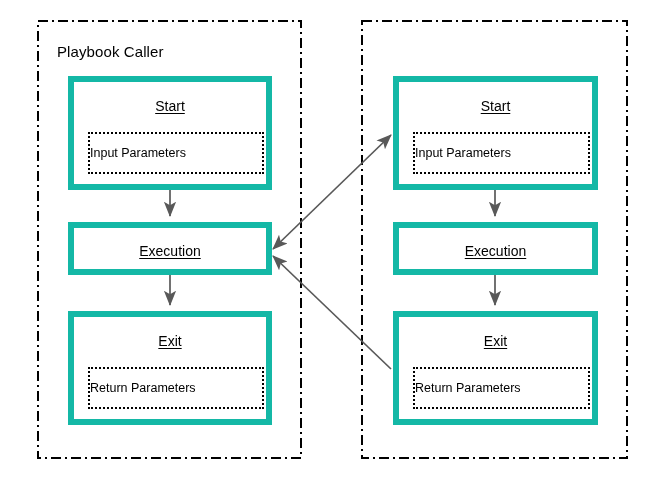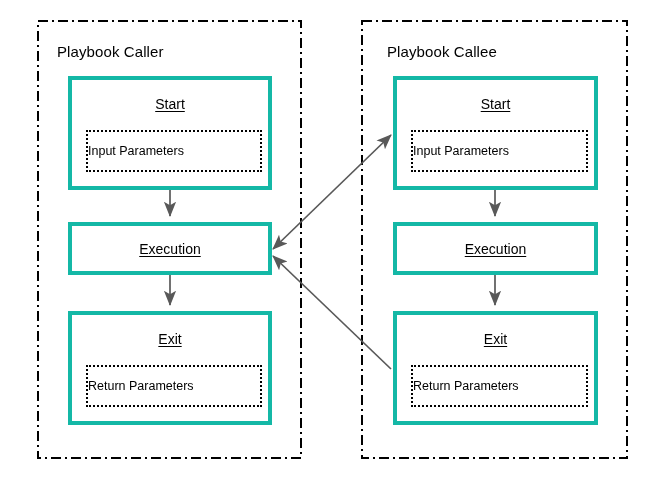--- a/index.html
+++ b/index.html
@@ -15,21 +15,21 @@
     position:absolute;
     font-size:15px;
     color:#000;
     white-space:nowrap;
     letter-spacing:0.1px;
   }
 
   
   .node{
     position:absolute;
-    border:4px solid #14b8a6;
+    border:6px solid #14b8a6;
     background:#ffffff;
     box-sizing:border-box;
   }
   .node-title{
     position:absolute;
     left:0;right:0;
     text-align:center;
     font-size:14px;
     color:#000;
     text-decoration:underline;
@@ -58,21 +58,20 @@
 
 <div id="canvas">
 
   <svg class="lane-svg" width="671" height="492">
     <rect x="38" y="21" width="263" height="437" fill="none" stroke="#000000" stroke-width="2" stroke-dasharray="10 4 2 4" stroke-linecap="butt"></rect>
     <rect x="362" y="21" width="265" height="437" fill="none" stroke="#000000" stroke-width="2" stroke-dasharray="10 4 2 4" stroke-linecap="butt"></rect>
   </svg>
 
   <div class="lane-title" style="left:57px;top:43px;">Playbook Caller</div>
 
-  <div class="lane-title" style="left:387px;top:43px;">Playbook Callee</div>
 
   <div class="node" style="left:68px;top:76px;width:204px;height:114px;">
     <div class="node-title" style="top:16px;">Start</div>
     <div class="param-box" style="left:14px;top:50px;width:176px;height:42px;">
       <span class="param-label">Input Parameters</span>
     </div>
   </div>
 
   <div class="node" style="left:68px;top:222px;width:204px;height:53px;">
     <div class="node-title" style="top:15px;">Execution</div>

